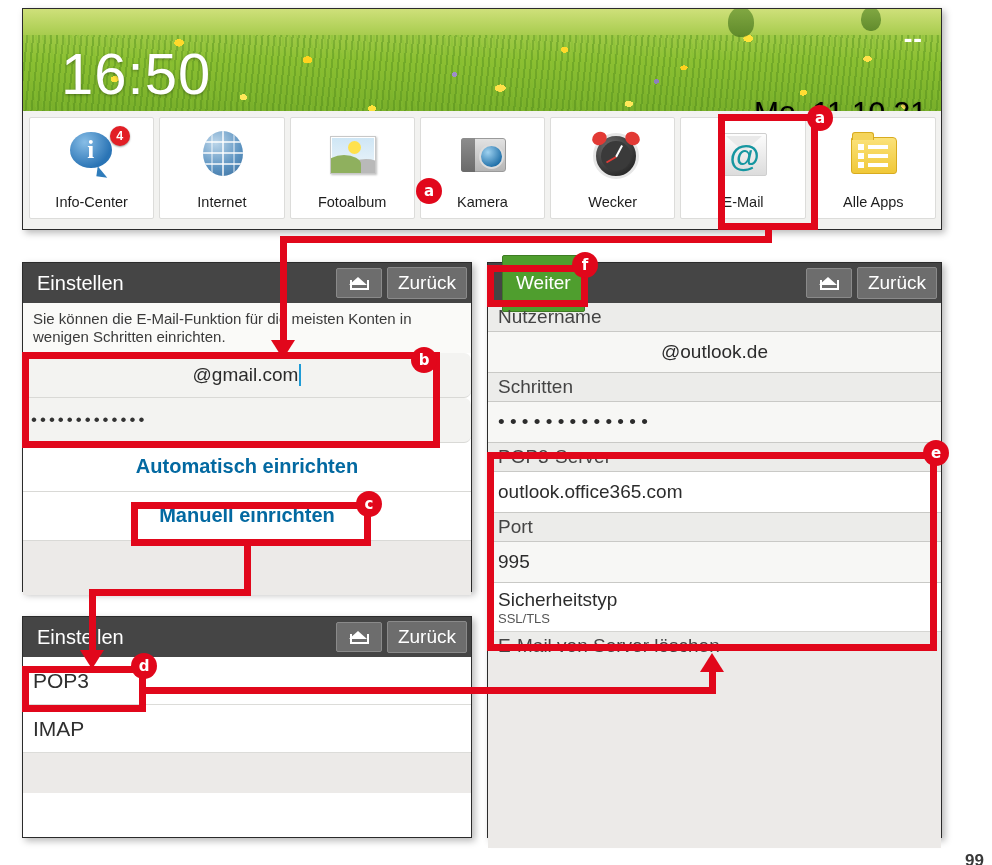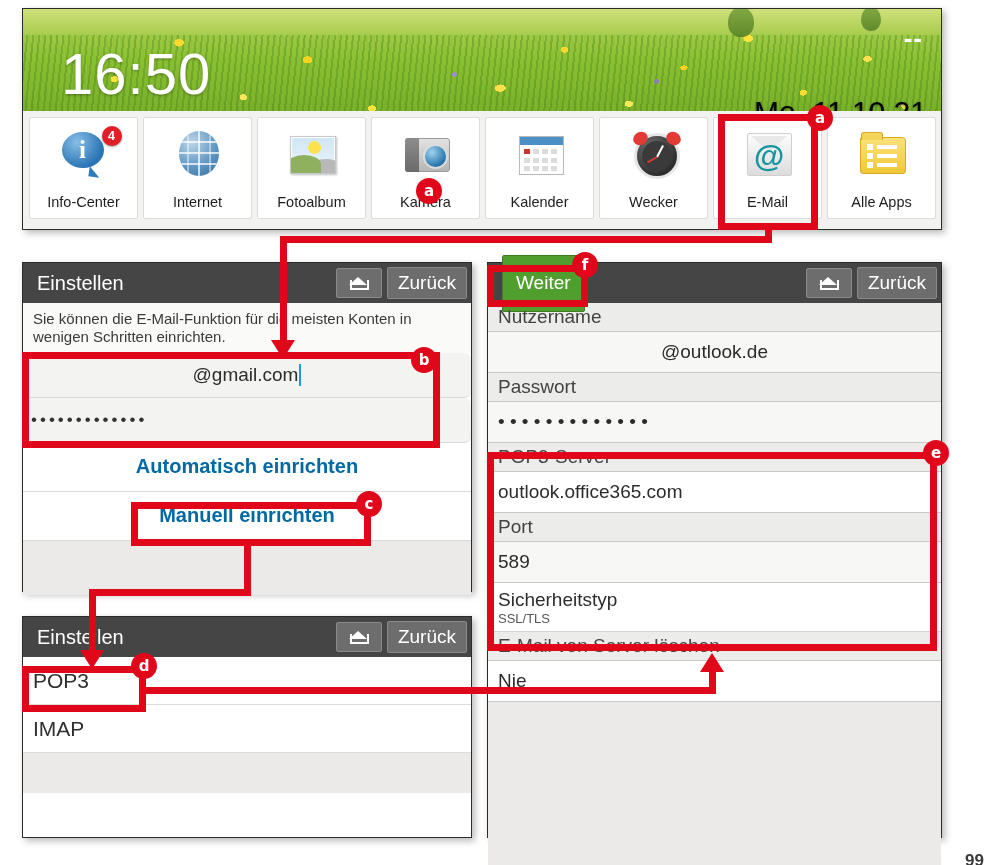--- a/index.html
+++ b/index.html
@@ -216,40 +216,20 @@
     <div class="app">
       <div class="app-ico">
         <div class="ic-cam">
             <div class="blk"></div>
             <div class="lens"></div>
           </div>
       </div>
       <div class="app-label">Kamera</div>
     </div>
 
-    <div class="app">
-      <div class="app-ico">
-        <div class="ic-cal">
-            <div class="hdr"></div>
-          <div class="cell red" style="left:4px;top:12px;"></div>
-          <div class="cell" style="left:13px;top:12px;"></div>
-          <div class="cell" style="left:22px;top:12px;"></div>
-          <div class="cell" style="left:31px;top:12px;"></div>
-          <div class="cell" style="left:4px;top:21px;"></div>
-          <div class="cell" style="left:13px;top:21px;"></div>
-          <div class="cell" style="left:22px;top:21px;"></div>
-          <div class="cell" style="left:31px;top:21px;"></div>
-          <div class="cell" style="left:4px;top:29px;"></div>
-          <div class="cell" style="left:13px;top:29px;"></div>
-          <div class="cell" style="left:22px;top:29px;"></div>
-          <div class="cell" style="left:31px;top:29px;"></div>
-        </div>
-      </div>
-      <div class="app-label">Kalender</div>
-    </div>
 
     <div class="app">
       <div class="app-ico">
         <div class="ic-clock">
           <div class="bell" style="left:-4px;transform:rotate(-28deg);"></div>
           <div class="bell" style="right:-4px;transform:rotate(28deg);"></div>
           <div class="face"></div>
           <div class="hand" style="width:13px;height:2px;transform:rotate(-62deg);"></div>
           <div class="hand" style="width:11px;height:2px;background:#e23a35;transform:rotate(150deg);"></div>
         </div>
@@ -328,36 +308,35 @@
     <div class="next-btn">Weiter</div>
     <div class="home-btn">
       <div class="home-ico"></div>
     </div>
     <div class="back-btn">Zurück</div>
   </div>
 
   <div class="lbl">Nutzername</div>
   <div class="inputline center">@outlook.de</div>
 
-  <div class="lbl">Passwort</div>
+  <div class="lbl">Schritten</div>
   <div class="inputline">• • • • • • • • • • • • •</div>
 
   <div class="lbl">POP3-Server</div>
   <div class="inputline wht">outlook.office365.com</div>
 
   <div class="lbl">Port</div>
-  <div class="inputline">589</div>
+  <div class="inputline">995</div>
 
   <div style="background:#fff;border-bottom:1px solid #d5d5d2;">
     <div style="font-size:19px;color:#2c2c2c;padding:6px 10px 0 10px;">Sicherheitstyp</div>
     <div class="sub">SSL/TLS</div>
   </div>
 
   <div class="lbl">E-Mail von Server löschen</div>
-  <div class="inputline wht">Nie</div>
 
   <div class="filler" style="height:188px;"></div>
 </div>
 
 <div id="anno">
 
   <div class="rbox" style="left:718px;top:114px;width:100px;height:116px;"></div>
   <div class="marker" style="left:807px;top:105px;">a</div>
 
   <div class="marker" style="left:416px;top:178px;">a</div>

